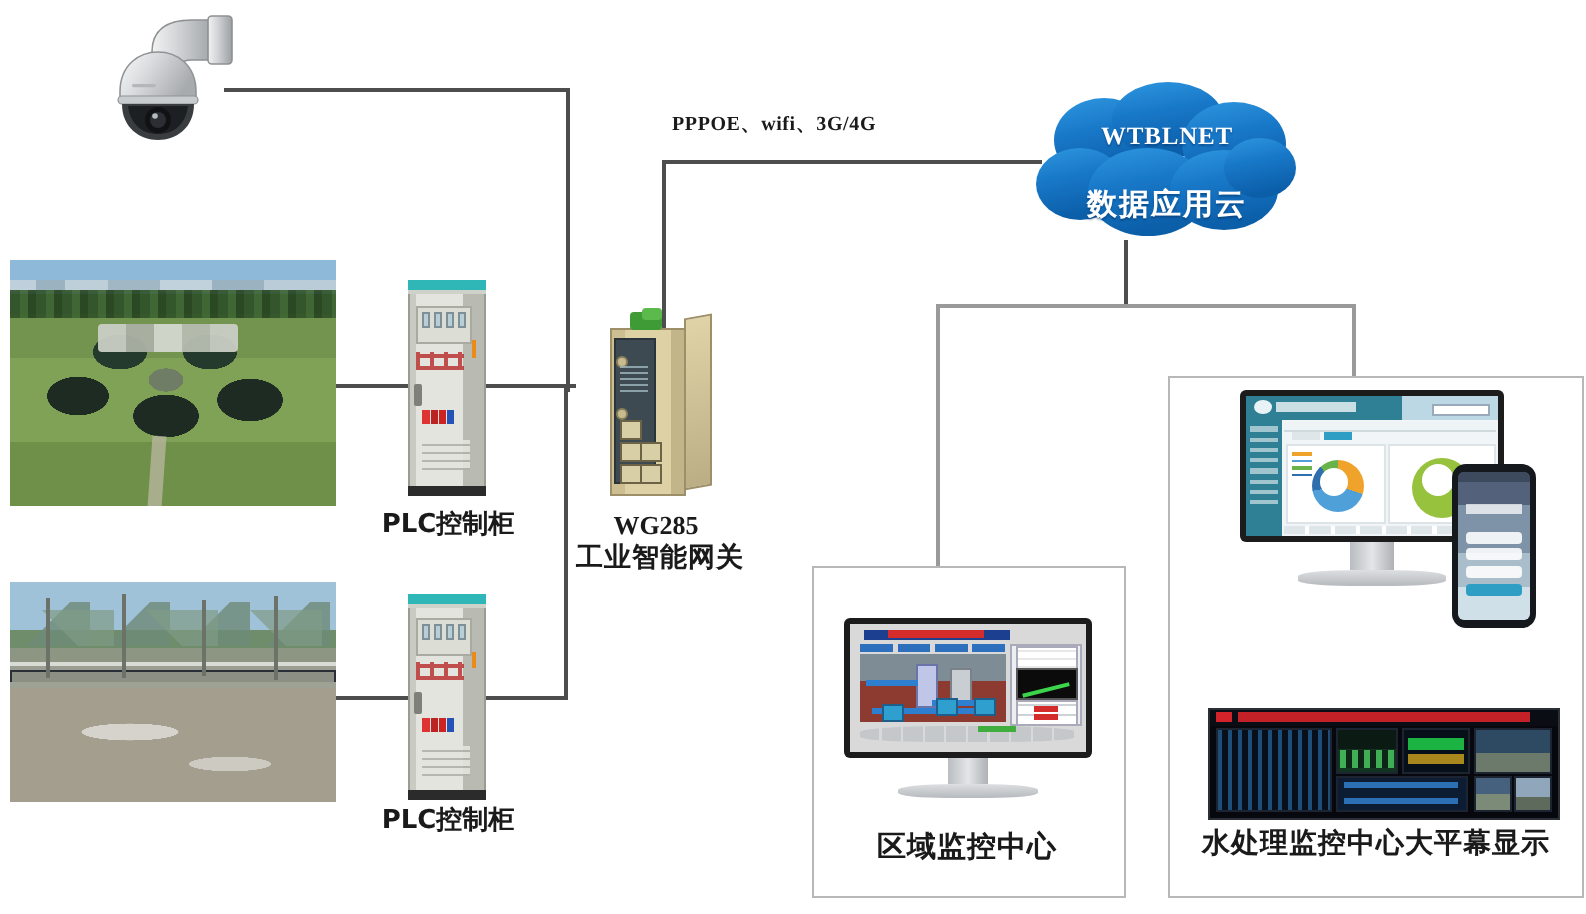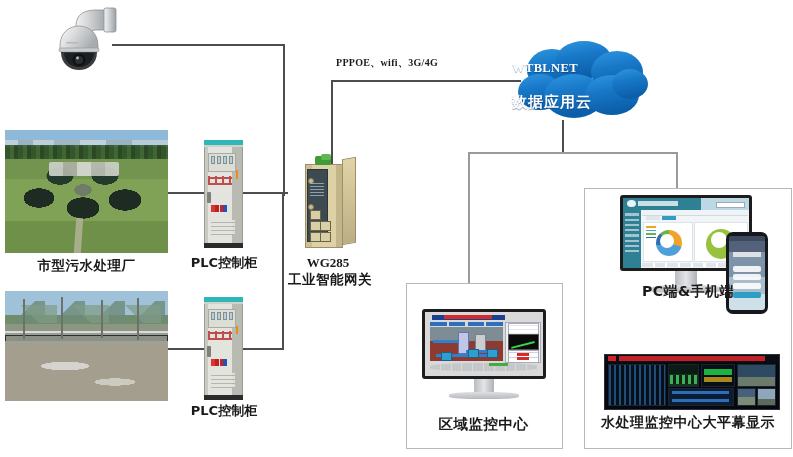--- a/index.html
+++ b/index.html
@@ -34,20 +34,21 @@
   .lbl-cn{font-size:13.5px;letter-spacing:.5px;}
   .lbl-lat{font-family:"Liberation Serif","DejaVu Serif",serif;font-size:13px;font-weight:bold;}
   .lbl-mix{font-size:13px;}
 
   
   .cloud{position:absolute;}
   .cloud-txt{
     position:absolute;
     z-index:6;
     width:100%;
+    text-align:center;
     color:#ffffff;
     font-weight:bold;
     text-shadow:0 1px 1px rgba(0,40,90,.45);
   }
   .cloud-t1{font-family:"Liberation Serif","DejaVu Serif",serif;font-size:12.5px;letter-spacing:.4px;}
   .cloud-t2{font-family:"DejaVu Sans","Liberation Sans",sans-serif;font-size:15px;letter-spacing:1px;}
 
   
   .gbox{position:absolute;border:1px solid #b8b8b8;background:#ffffff;}
 
@@ -298,21 +299,20 @@
       <rect x="14" y="36" width="12" height="1.6" rx="0.8" fill="#b4b7ba"></rect>
     </svg>
   </div>
 
   <div class="photo plant1" style="left:5px;top:130px;width:163px;height:123px;">
     <div class="sky-build"></div>
     <div class="treeline"></div>
     <div class="central"></div>
     <div class="road"></div>
   </div>
-  <div class="lbl lbl-cn abs" style="left:5px;top:258px;width:163px;">市型污水处理厂</div>
 
   <div class="photo plant2" style="left:5px;top:291px;width:163px;height:110px;">
     <div class="mountain"></div>
     <div class="mtn2"></div>
     <div class="rail"></div>
     <div class="wall"></div>
     <div class="ledge"></div>
     <div class="water"></div>
     <div class="post" style="left:18px;top:8px;height:40px;"></div>
     <div class="post" style="left:56px;top:6px;height:42px;"></div>
@@ -459,21 +459,20 @@
     <div class="pscr">
       <div class="pbar"></div>
       <div class="ptitle"></div>
       <div class="pin" style="top:40%;"></div>
       <div class="pin" style="top:52%;"></div>
       <div class="pin" style="top:64%;"></div>
       <div class="plogin"></div>
     </div>
   </div>
 
-  <div class="lbl lbl-cn abs" style="left:608px;top:283px;width:160px;font-size:14px;">PC端&amp;手机端</div>
 
   <div class="wall" style="left:604px;top:354px;width:176px;height:56px;">
     <div class="bann">
         <u></u>
         <i></i>
       </div>
     <div class="p bars" style="left:2%;top:16%;width:33%;height:78%;"></div>
     <div class="p grn" style="left:36%;top:16%;width:18%;height:44%;">
         <u></u>
       </div>

